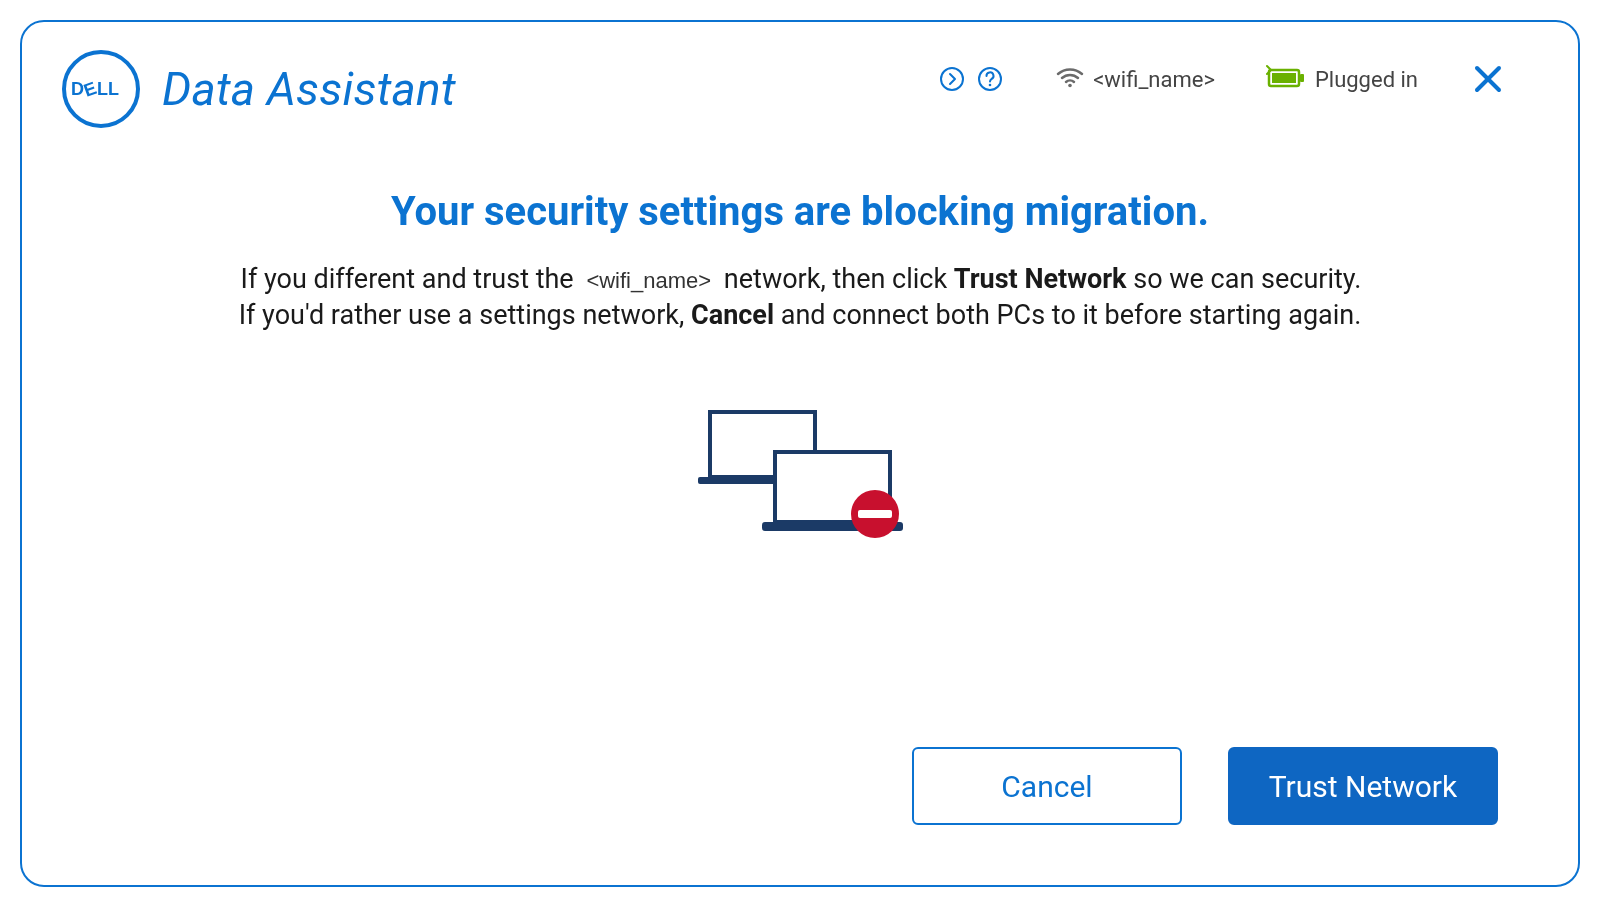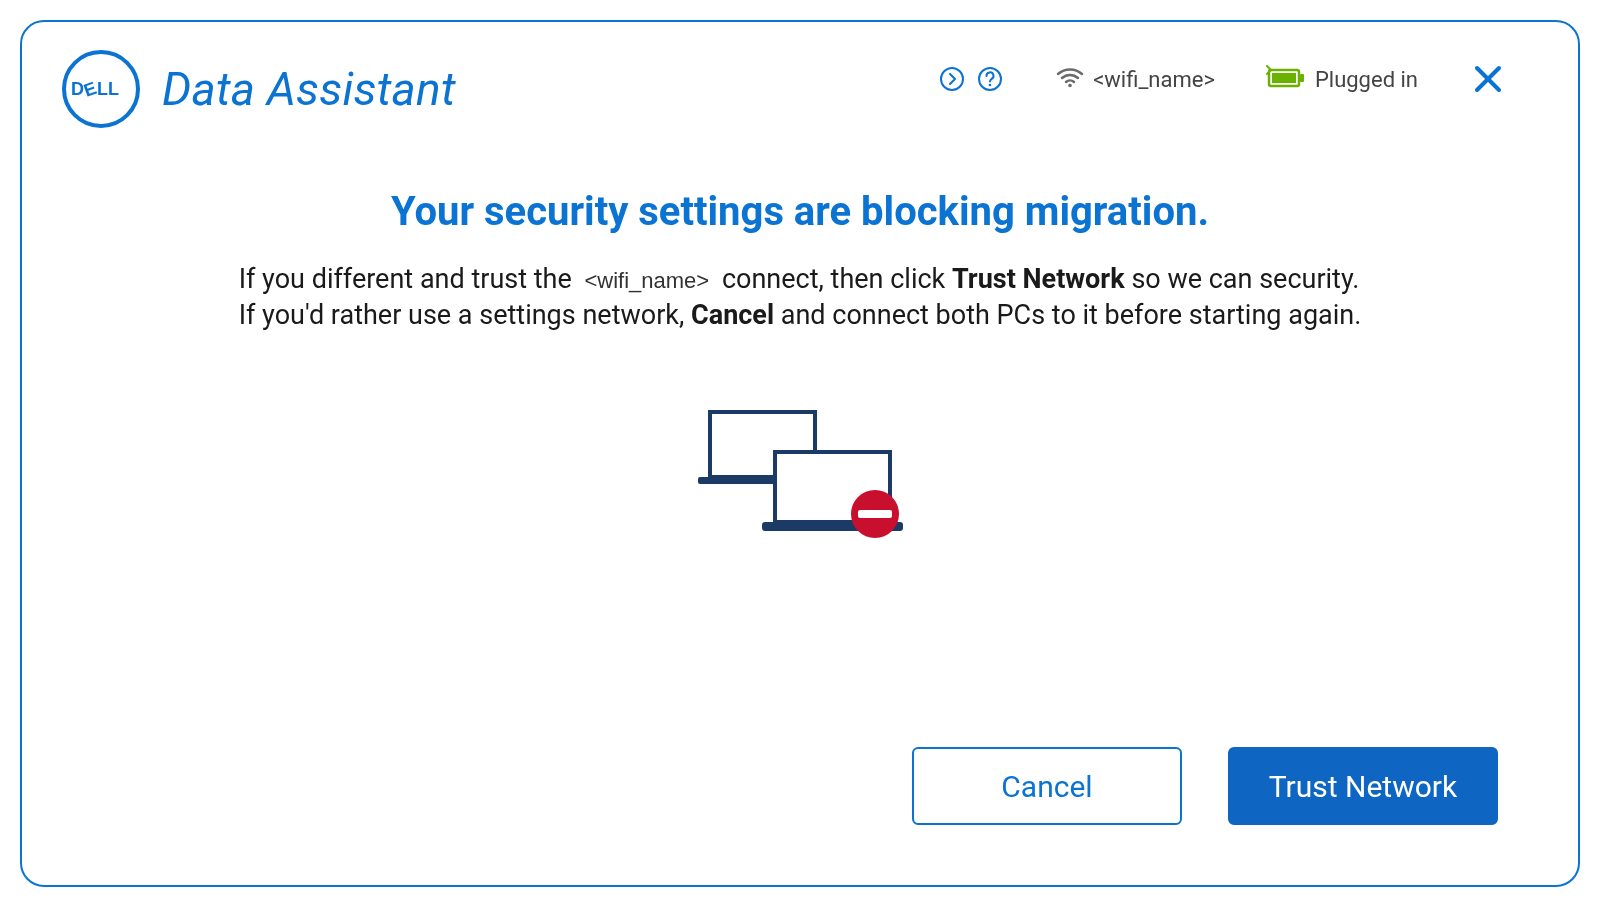--- a/index.html
+++ b/index.html
@@ -64,21 +64,21 @@
     display:flex; align-items:center; justify-content:center;
   }
 
   
   .main {
     flex: 1;
     display: flex;
     flex-direction: column;
     align-items: center;
     padding: 60px 80px 0 80px;
-    text-align: left;
+    text-align: right;
   }
   .headline {
     font-size: 40px;
     font-weight: 700;
     color: var(--dell-blue);
     margin: 0 0 26px 0;
   }
   .body-text {
     font-size: 27px;
     line-height: 1.35;
@@ -203,21 +203,21 @@
 
     </div>
   </div>
 
   <div class="main">
     <h1 class="headline">Your security settings are blocking migration.</h1>
 
     <div class="body-text">
       <span>If you different and trust the </span>
       <span class="wifi-ph">&lt;wifi_name&gt;</span>
-      <span> connect, then click </span>
+      <span> network, then click </span>
       <b>Trust Network</b>
       <span> so we can security.</span>
       <br>
       <span>If you'd rather use a settings network, </span>
       <b>Cancel</b>
       <span> and connect both PCs to it before starting again.</span>
     </div>
 
     <div class="illustration">
       <svg width="220" height="150" viewBox="0 0 220 150">

